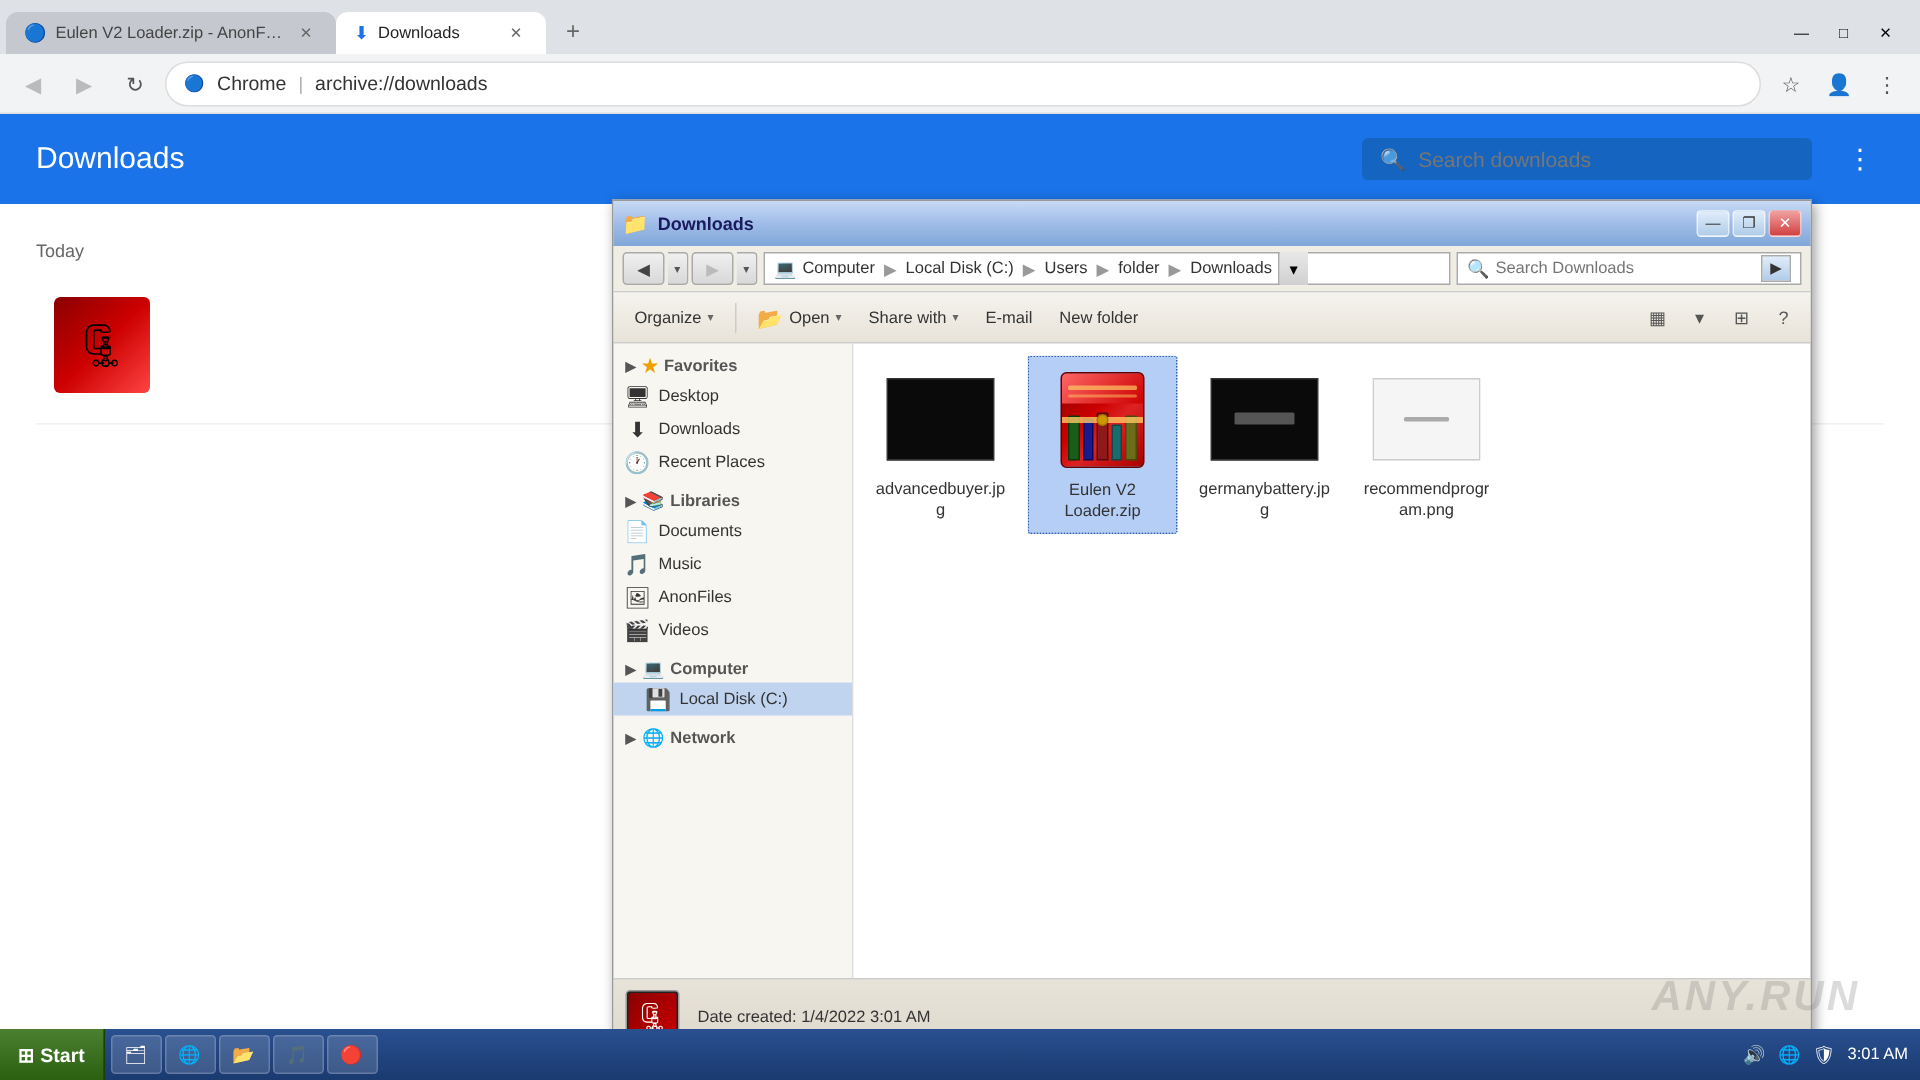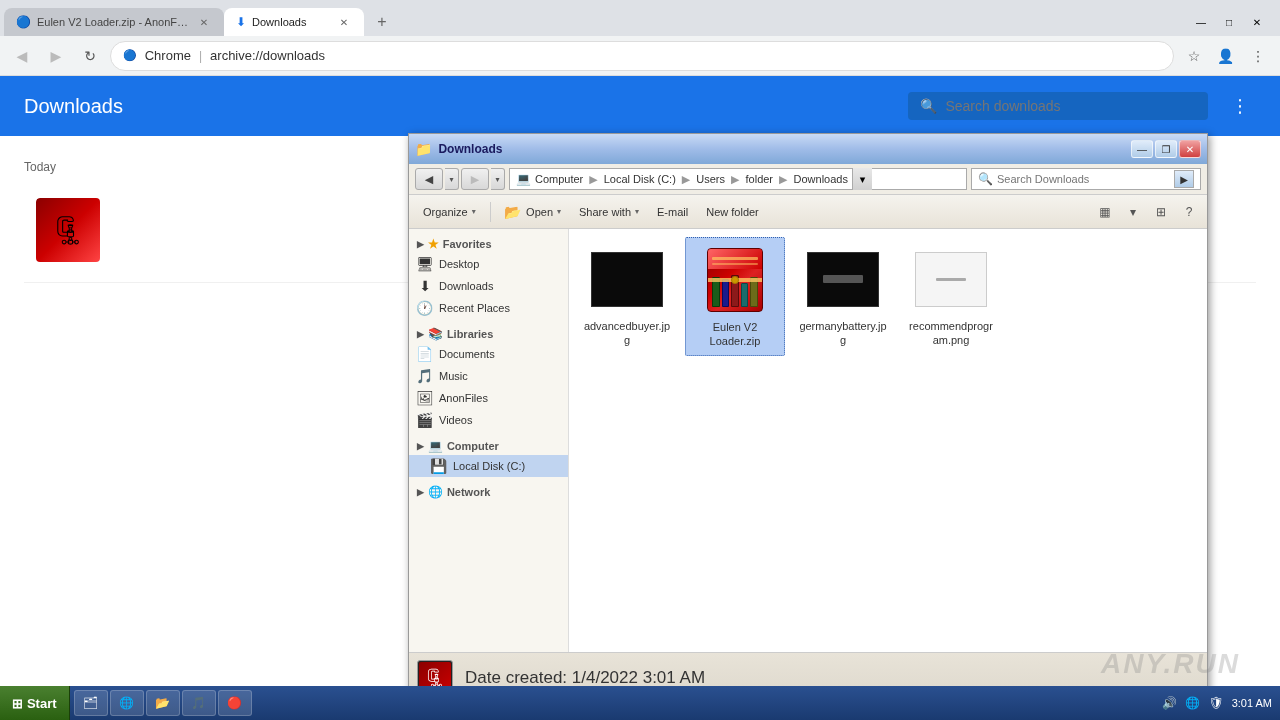--- a/index.html
+++ b/index.html
@@ -75,21 +75,21 @@
     .file-thumb { width: 72px; height: 72px; display: flex; align-items: center; justify-content: center; overflow: hidden; }
     .file-label { font-size: 11px; text-align: center; color: #333; word-break: break-word; line-height: 1.3; }
 
     
     .black-thumb { width: 72px; height: 55px; background: #111; display: flex; align-items: center; justify-content: center; }
 
     .exp-status-bar { background: linear-gradient(to bottom, #e8e3d8, #ddd8cc); border-top: 1px solid #ccc; height: 50px; display: flex; align-items: center; padding: 0 8px; gap: 12px; }
     .status-icon { width: 36px; height: 36px; border: 1px solid #999; border-radius: 3px; overflow: hidden; display: flex; align-items: center; justify-content: center; background: #222; }
     .status-info { flex: 1; font-size: 11px; color: #333; }
     .status-info div { margin-bottom: 2px; }
-    .status-right { font-size: 17px; color: #333; text-align: right; }
+    .status-right { font-size: 11px; color: #333; text-align: right; }
 
     
     .taskbar { position: fixed; bottom: 0; left: 0; width: 1280px; height: 34px; background: linear-gradient(to bottom, #2a5090, #1a3a70); display: flex; align-items: center; z-index: 1000; }
     .start-btn { display: flex; align-items: center; gap: 4px; padding: 4px 12px; background: linear-gradient(to bottom, #4a8030, #2a6010); border-right: 1px solid #1a4008; height: 100%; cursor: pointer; color: #fff; font-weight: bold; font-size: 13px; }
     .taskbar-items { display: flex; flex: 1; padding: 0 4px; gap: 2px; }
     .taskbar-item { display: flex; align-items: center; gap: 4px; padding: 2px 8px; height: 26px; background: rgba(255,255,255,0.15); border: 1px solid rgba(255,255,255,0.2); border-radius: 3px; cursor: pointer; color: #fff; font-size: 11px; }
     .taskbar-icon { width: 16px; height: 16px; display: flex; align-items: center; justify-content: center; font-size: 12px; }
     .taskbar-right { display: flex; align-items: center; gap: 8px; padding: 0 8px; font-size: 11px; color: #fff; }
     .systray-icon { font-size: 12px; cursor: pointer; }
     .taskbar-time { font-size: 11px; color: #fff; text-align: center; cursor: pointer; }

